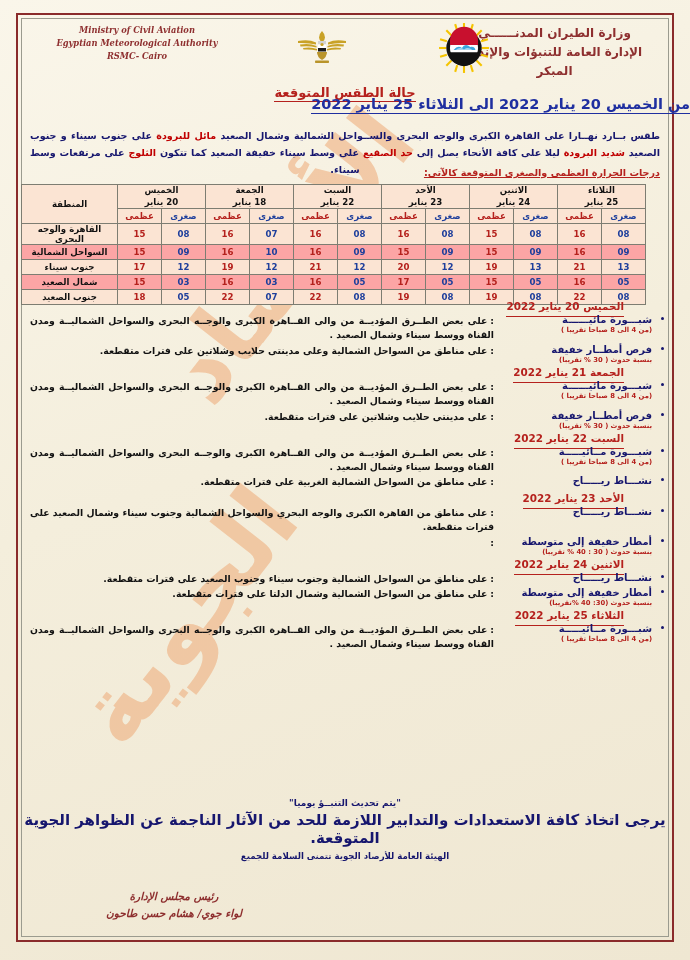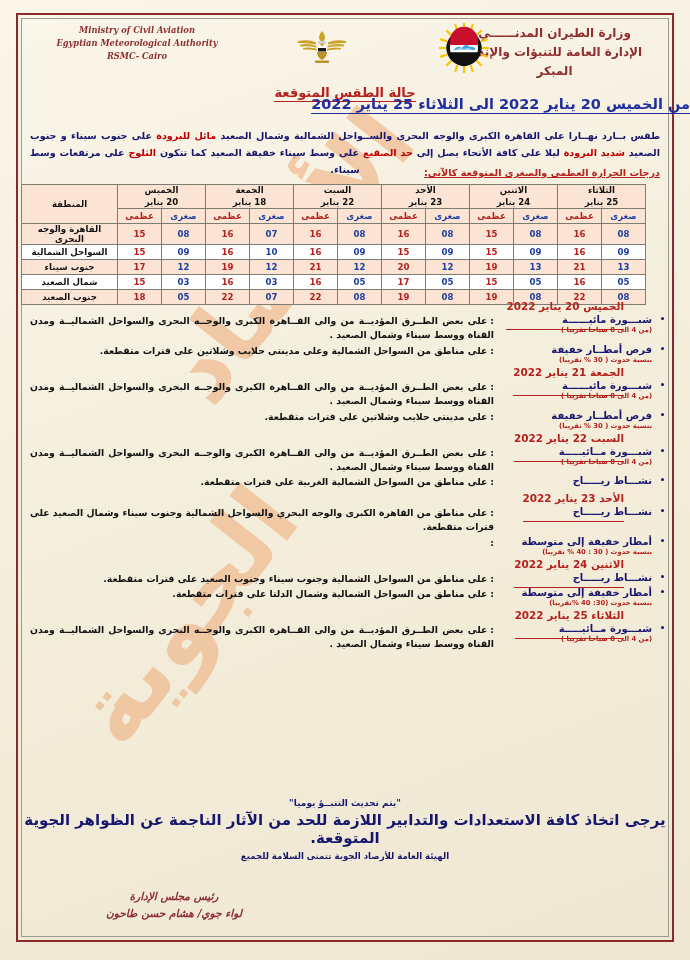--- a/index.html
+++ b/index.html
@@ -206,40 +206,40 @@
   .sub-min { color: #1f3f9c; font-size: 8.4px; }
   .v-max { color: #b5211d; font-size: 9.4px; }
   .v-min { color: #1f3f9c; font-size: 9.4px; }
   .region-cell {
     text-align: right;
     padding-right: 4px;
     font-size: 8.6px;
     color: #111;
   }
   tr.odd td { background: #fbe4d3; }
-  tr.even td { background: #ffffff; }
+  tr.even td { background: #fca5a5; }
 
   
   .days {
     position: absolute;
     left: 24px; top: 300px;
     width: 642px;
   }
   .day-block { position: relative; margin-bottom: 2px; }
   .day-title {
     text-align: right;
     font-size: 10.4px;
     font-weight: 700;
     color: #b5211d;
     padding-right: 42px;
     margin-bottom: 2px;
   }
   .day-title span {
     border-bottom: 1.3px solid #b5211d;
-    padding-bottom: 17px;
+    padding-bottom: 4px;
   }
   .phen-row {
     display: flex;
     flex-direction: row;
     align-items: flex-start;
     margin-bottom: 1px;
   }
   .phen-left {
     width: 172px;
     flex: 0 0 172px;

